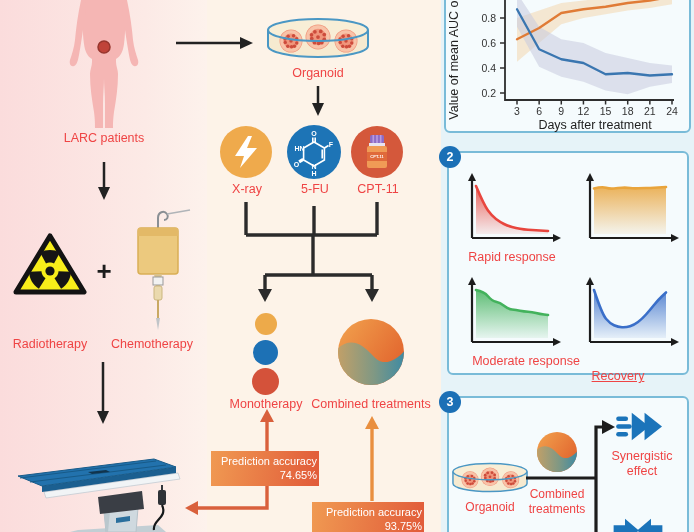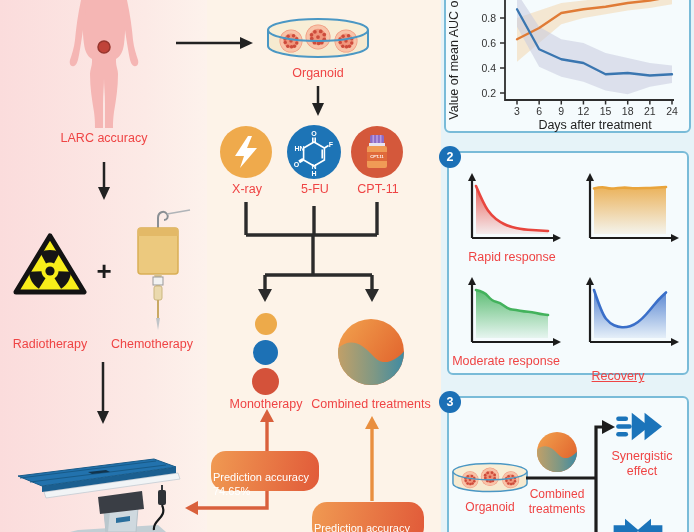--- a/index.html
+++ b/index.html
@@ -7,21 +7,21 @@
        font-family:"Liberation Sans",sans-serif;color:#2a2a2a;}
   .col{position:absolute;top:0;height:532px;}
   .col-left{left:0;width:207px;background:linear-gradient(90deg,#fbdcdc,#fceae6 70%,#fdf2ec);}
   .col-mid{left:207px;width:234px;background:#fdf3e8;}
   .col-right{left:441px;width:253px;background:#e6f3f8;}
   .lbl{position:absolute;font-size:12.5px;line-height:15px;text-align:center;color:#ef4444;}
   .panel{position:absolute;background:#f5fbfd;border:2px solid #79bbd8;border-radius:6px;box-sizing:border-box;}
   .badge{position:absolute;width:22px;height:22px;border-radius:50%;background:#1b70b6;color:#fff;
          font-size:12.5px;font-weight:bold;display:flex;align-items:center;justify-content:center;z-index:5;}
   .pred-box{position:absolute;background:linear-gradient(100deg,#f09a52,#e15a39);color:#fff;
-            font-size:11px;line-height:13.5px;text-align:left;padding:20px 2px;box-sizing:border-box;z-index:4;border-radius:15px;}
+            font-size:11px;line-height:13.5px;text-align:right;padding:4px 2px;box-sizing:border-box;z-index:4;}
   .dot{position:absolute;border-radius:50%;}
   .plus{position:absolute;font-size:26px;font-weight:600;color:#1c1c1c;}
   svg{position:absolute;overflow:hidden;}
   .tick{font:10.5px "Liberation Sans",sans-serif;fill:#333;}
   .axis-label{font:12.5px "Liberation Sans",sans-serif;fill:#222;}
   .vial-text{font:bold 4px "Liberation Sans",sans-serif;fill:#fff;}
   .chem{font:bold 7px "Liberation Sans",sans-serif;fill:#fff;}
 </style>
 </head>
 <body>
@@ -97,21 +97,21 @@
   </svg>
 
   <svg viewBox="0 0 100 132" style="left:54px;top:0;width:100px;height:132px">
     <g fill="#f5b6b4">
       <path d="M30,0 C29,16 28,30 30,44 C31,51 33,56 38,59 L38,62 C38,66 36,70 36,74 C36,88 38,100 40,112 C41,120 41,124 41,128 L49,128 C49,120 49,112 49,104 C49,94 50,86 50,78 C50,86 51,94 51,104 C51,112 51,120 51,128 L59,128 C59,124 59,120 60,112 C62,100 64,88 64,74 C64,70 62,66 62,62 L62,59 C67,56 69,51 70,44 C72,30 71,16 70,0 Z"></path>
       <path d="M27,0 C24,14 22,28 21,40 C20,48 18,54 16,60 C15,64 17,67 20,66 C23,65 24,60 25,55 C27,44 29,30 31,16 C32,10 32,4 32,0 Z"></path>
       <path d="M73,0 C76,14 78,28 79,40 C80,48 82,54 84,60 C85,64 83,67 80,66 C77,65 76,60 75,55 C73,44 71,30 69,16 C68,10 68,4 68,0 Z"></path>
     </g>
     <circle cx="50" cy="47" r="6" fill="#c04339" stroke="#97352d" stroke-width="1.5"></circle>
   </svg>
-  <div class="lbl" style="left:44px;top:131px;width:120px;">LARC accuracy</div>
+  <div class="lbl" style="left:44px;top:131px;width:120px;">LARC patients</div>
 
   <svg viewBox="0 0 80 70" style="left:10px;top:230px;width:80px;height:70px">
     <path d="M40,6 L74,62 L6,62 Z" fill="#f7ee1a" stroke="#131313" stroke-width="5" stroke-linejoin="round"></path>
     <g id="trefoil">
         <polygon points="49.9,22.5 47.5,21.4 45.1,20.6 42.6,20.2 40.0,20.0 37.4,20.2 34.9,20.6 32.5,21.4 30.1,22.5 36.0,33.5 37.0,33.1 37.9,32.8 39.0,32.6 40.0,32.5 41.0,32.6 42.1,32.8 43.0,33.1 44.0,33.5" fill="#151515"></polygon>
         <polygon points="19.0,41.7 19.3,44.3 19.8,46.8 20.7,49.2 21.8,51.5 23.2,53.6 24.9,55.6 26.8,57.3 28.9,58.8 35.5,48.2 34.7,47.6 33.9,46.9 33.2,46.1 32.6,45.3 32.2,44.3 31.8,43.3 31.6,42.3 31.5,41.3" fill="#151515"></polygon>
         <polygon points="51.1,58.8 53.2,57.3 55.1,55.6 56.8,53.6 58.2,51.5 59.3,49.2 60.2,46.8 60.7,44.3 61.0,41.7 48.5,41.3 48.4,42.3 48.2,43.3 47.8,44.3 47.4,45.3 46.8,46.1 46.1,46.9 45.3,47.6 44.5,48.2" fill="#151515"></polygon>
         <circle cx="40" cy="41" r="4.6" fill="#151515"></circle>
       </g>
   </svg>
@@ -310,21 +310,21 @@
         <path d="M20,14 Q28,38 32,42.75 Q36,47.5 40,49.25 Q44,51 48,51.25 Q52,51.5 56,50.25 Q60,49 64,46 Q68,43 72,38.5 Q76,34 80,29 Q84,24 88,20.25 L92,16.5 L92,62 L20,62 Z" fill="url(#mg4)"></path>
         <path d="M20,14 Q28,38 32,42.75 Q36,47.5 40,49.25 Q44,51 48,51.25 Q52,51.5 56,50.25 Q60,49 64,46 Q68,43 72,38.5 Q76,34 80,29 Q84,24 88,20.25 L92,16.5" fill="none" stroke="#3a6fc9" stroke-width="2.6" stroke-linecap="round"></path>
       </g>
   <defs>
         <linearGradient id="mg4" gradientUnits="userSpaceOnUse" x1="0" y1="14" x2="0" y2="66">
           <stop offset="0" stop-color="#3a6fc9" stop-opacity="0.85"></stop>
           <stop offset="1" stop-color="#3a6fc9" stop-opacity="0.02"></stop>
         </linearGradient>
       </defs>
     </svg>
-  <div class="lbl" style="left:436px;top:354px;width:140px;text-align:center;">Moderate response</div>
+  <div class="lbl" style="left:456px;top:354px;width:140px;text-align:center;">Moderate response</div>
   <div class="lbl" style="left:558px;top:369px;width:120px;text-decoration:underline;">Recovery</div>
 
   <div class="panel" style="left:447px;top:396px;width:242px;height:170px;"></div>
   <div class="badge" style="left:439px;top:391px;">3</div>
 
   <svg viewBox="0 0 108 52" style="left:450px;top:461px;width:80px;height:39px">
     <use href="#dish"></use>
   </svg>
   <div class="lbl" style="left:450px;top:500px;width:80px;font-size:12px;">Organoid</div>
 

